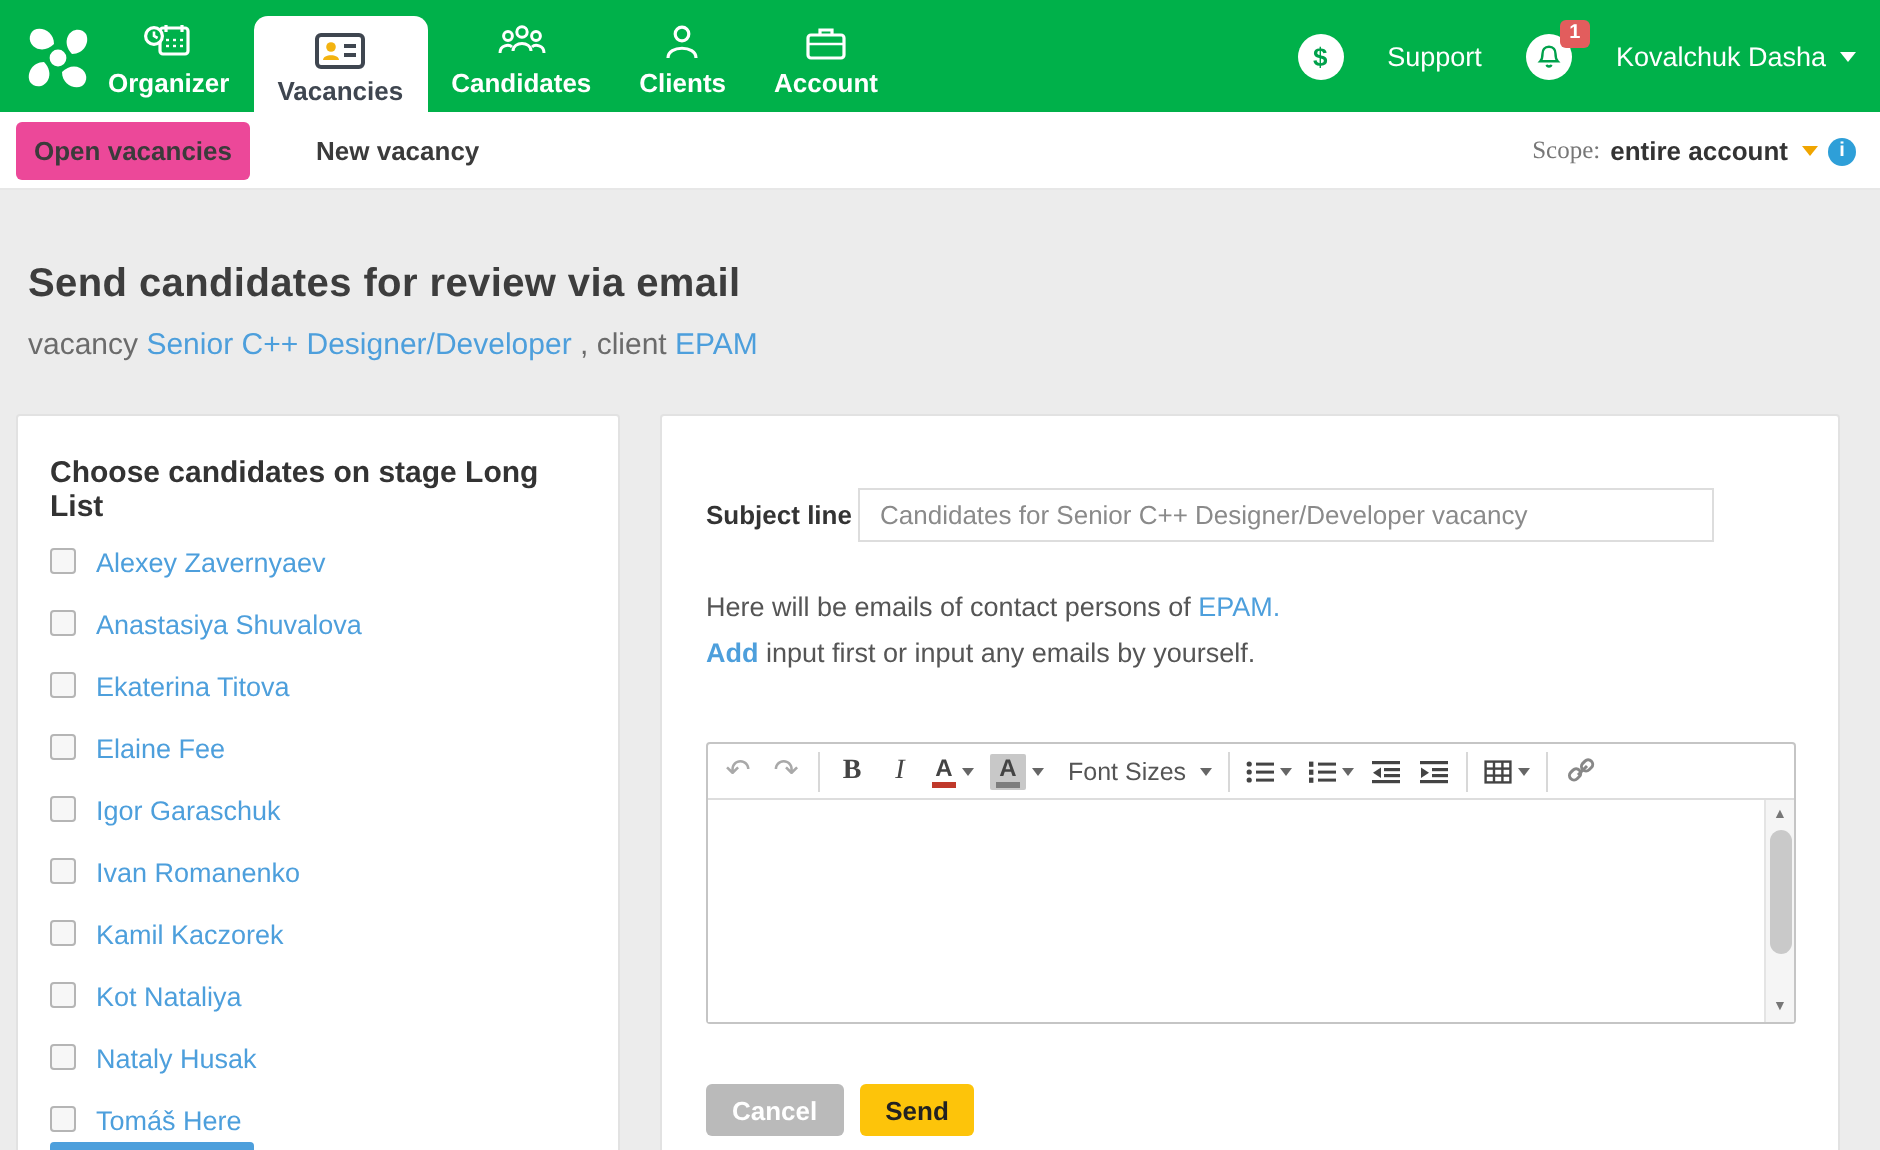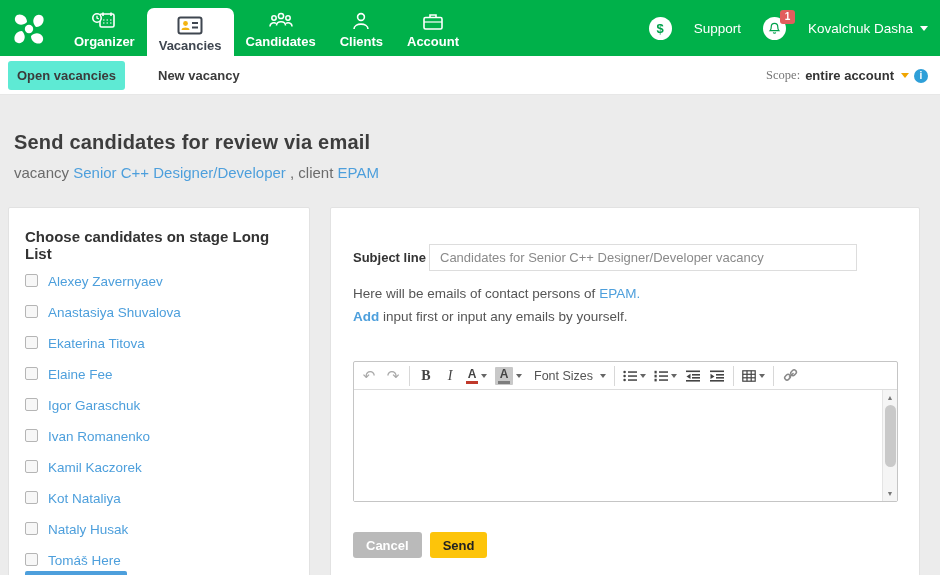--- a/index.html
+++ b/index.html
@@ -2,39 +2,39 @@
 <html><head>
 <meta charset="utf-8">
 <style>
   * { margin:0; padding:0; box-sizing:border-box; }
   html,body { width:940px; height:575px; overflow:hidden; }
   body { font-family:"Liberation Sans","DejaVu Sans",sans-serif; background:#ececec; position:relative; }
 
   
   .header { position:relative; height:56px; background:#00b14a; }
   .logo { position:absolute; left:9px; top:9px; width:40px; height:40px; }
-  .tabs { position:absolute; left:62px; top:0; height:56px; display:flex; }
+  .tabs { position:absolute; left:42px; top:0; height:56px; display:flex; }
   .tab { height:56px; padding:0 12px; display:flex; flex-direction:column; align-items:center; justify-content:flex-start; cursor:pointer; }
   .tab .ticon { height:24px; margin-top:9px; display:flex; align-items:center; }
   .tab .tlabel { font-size:13px; font-weight:bold; color:#fff; margin-top:1px; }
   .tab.active { background:#fff; border-radius:7px 7px 0 0; margin-top:8px; height:48px; }
   .tab.active .ticon { margin-top:5px; }
   .tab.active .tlabel { color:#3f4650; }
   .hdr-right { position:absolute; right:12px; top:0; height:56px; display:flex; align-items:center; gap:22px; }
   .circle-ic { width:23px; height:23px; background:#fff; border-radius:50%; display:flex; align-items:center; justify-content:center; color:#00a14b; font-weight:bold; font-size:13px; cursor:pointer; }
   .support { color:#fff; font-size:13.5px; cursor:pointer; }
   .bell-wrap { position:relative; }
   .badge { position:absolute; top:-7px; right:-9px; background:#e25d5d; color:#fff; font-size:10px; font-weight:bold; min-width:15px; height:14px; border-radius:3px; display:flex; align-items:center; justify-content:center; padding:0 3px; }
   .user { color:#fff; font-size:13.5px; font-weight:normal; display:flex; align-items:center; gap:7px; cursor:pointer; }
   .caret-w { width:0; height:0; border-left:4px solid transparent; border-right:4px solid transparent; border-top:5px solid #fff; }
 
   
   .subnav { height:39px; background:#fff; border-bottom:1px solid #e7e7e7; display:flex; align-items:center; padding:0 12px 0 8px; position:relative; }
   .subnav-item { font-size:13px; font-weight:bold; color:#3b3b3b; margin-right:24px; padding:7px 9px; cursor:pointer; white-space:nowrap; }
-  .subnav-item.active { background:#5eead4; border-radius:3px; }
+  .subnav-item.active { background:#ec4899; border-radius:3px; }
   .scope { position:absolute; right:12px; top:0; height:39px; display:flex; align-items:center; gap:5px; }
   .scope-label { font-size:12.5px; color:#777;font-family:Liberation Serif, serif; }
   .scope-value { font-size:13px; font-weight:bold; color:#333; cursor:pointer; }
   .caret-y { width:0; height:0; border-left:4px solid transparent; border-right:4px solid transparent; border-top:5px solid #f0a500; margin-left:2px; cursor:pointer; }
   .info-ic { width:14px; height:14px; border-radius:50%; background:#2e9fd8; color:#fff; font-size:10px; font-weight:bold; display:flex; align-items:center; justify-content:center; cursor:pointer; }
 
   
   .main { position:relative; height:480px; background:#ececec; overflow:hidden; }
   .page-title { font-size:20px; font-weight:bold; color:#3d3d3d; padding:36px 0 0 14px; letter-spacing:.2px; }
   .page-sub { font-size:15px; color:#6b6b6b; padding:10px 0 0 14px; }
@@ -49,21 +49,21 @@
   .cand-item { height:31px; display:flex; gap:10px; }
   .checkbox { width:13px; height:13px; border:1px solid #b5b5b5; background:#f7f7f7; border-radius:2px; cursor:pointer; flex:0 0 auto; }
   .cand-name { font-size:13.5px; color:#4d9fdc; cursor:pointer; }
   .partial-btn { position:absolute; left:16px; bottom:0; width:102px; height:7px; background:#4d9fdc; border-radius:2px 2px 0 0; cursor:pointer; }
 
   .subject-row { display:flex; align-items:center; }
   .subject-label { font-size:13px; font-weight:bold; color:#333; width:76px; flex:0 0 auto; }
   .subject-input { width:428px; height:27px; border:1px solid #ddd; padding:0 10px; font-size:13px; color:#8a8a8a; font-family:inherit; outline:none; }
   .email-input { margin-top:13px; width:458px; height:27px; border:1px solid #b9b9b9; border-radius:1px; padding:0 10px; font-size:13px; font-family:inherit; color:#555; outline:none; }
   .email-input::placeholder { color:#999; opacity:1; }
-  .hints { margin-top:11px; font-size:13.5px; color:#555; line-height:23px; }
+  .hints { margin-top:21px; font-size:13.5px; color:#555; line-height:23px; }
   .hints .bold-lnk { font-weight:bold; }
 
   
   .editor { margin-top:33px; width:545px; border:1px solid #c5c5c5; border-radius:2px; background:#fff; }
   .toolbar { height:28px; display:flex; align-items:center; padding:0 3px; border-bottom:1px solid #ddd; }
   .tb-btn { height:24px; min-width:24px; padding:0 4px; display:flex; align-items:center; justify-content:center; gap:3px; color:#444; cursor:pointer; border-radius:2px; font-size:13px; }
   .tb-btn .mut { color:#a9a9a9; font-size:15px; line-height:1; }
   .tb-sep { width:1px; height:20px; background:#d8d8d8; margin:0 4px; }
   .caret-g { width:0; height:0; border-left:3.5px solid transparent; border-right:3.5px solid transparent; border-top:4px solid #666; }
   .bold-b { font-weight:bold; font-family:"Liberation Serif",serif; font-size:14px; }

